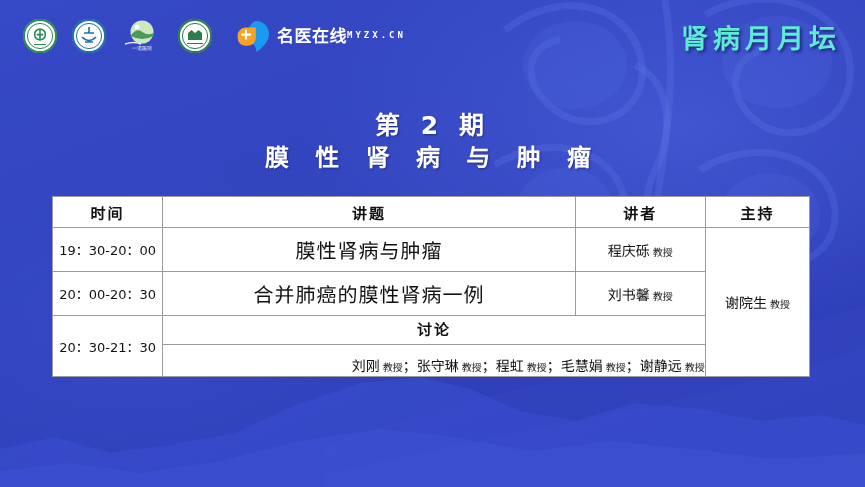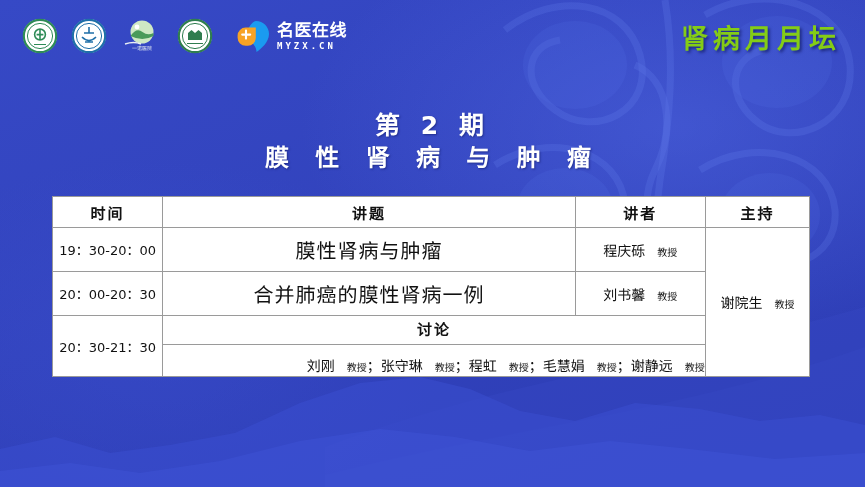--- a/index.html
+++ b/index.html
@@ -94,21 +94,21 @@
     gap: 7px;
     margin-left: 10px;
   }
   .brand-mark {
     width: 34px;
     height: 34px;
     display: block;
   }
   .brand-text {
     display: flex;
-    flex-direction: column;
+    flex-direction: row;
     line-height: 1;
   }
   .brand-cn {
     font-family: "DejaVu Sans", "Liberation Sans", sans-serif;
     font-size: 17px;
     font-weight: bold;
     color: #ffffff;
     letter-spacing: 0.5px;
   }
   .brand-en {
@@ -116,21 +116,21 @@
     font-size: 9px;
     font-weight: bold;
     color: #ffffff;
     letter-spacing: 3px;
     margin-top: 3px;
   }
   .header-title {
     font-family: "DejaVu Sans", "Liberation Sans", sans-serif;
     font-size: 27px;
     font-weight: bold;
-    color: #84cc16;
+    color: #5eead4;
     letter-spacing: 5px;
     text-shadow: 2px 2px 3px rgba(12,20,90,0.65);
     padding-right: 8px;
   }
 
   
   .title-block {
     position: absolute;
     top: 110px;
     left: 0;
@@ -209,21 +209,21 @@
     font-size: 14px;
     height: 43px;
     white-space: nowrap;
   }
   td.host-cell {
     font-size: 14px;
     white-space: nowrap;
   }
   .title-suffix {
     font-size: 10px;
-    margin-left: 12px;
+    margin-left: 3px;
   }
   td.discussion-cell {
     padding: 0;
   }
   .disc-head {
     font-size: 15px;
     font-weight: bold;
     letter-spacing: 2px;
     height: 28px;
     line-height: 28px;

